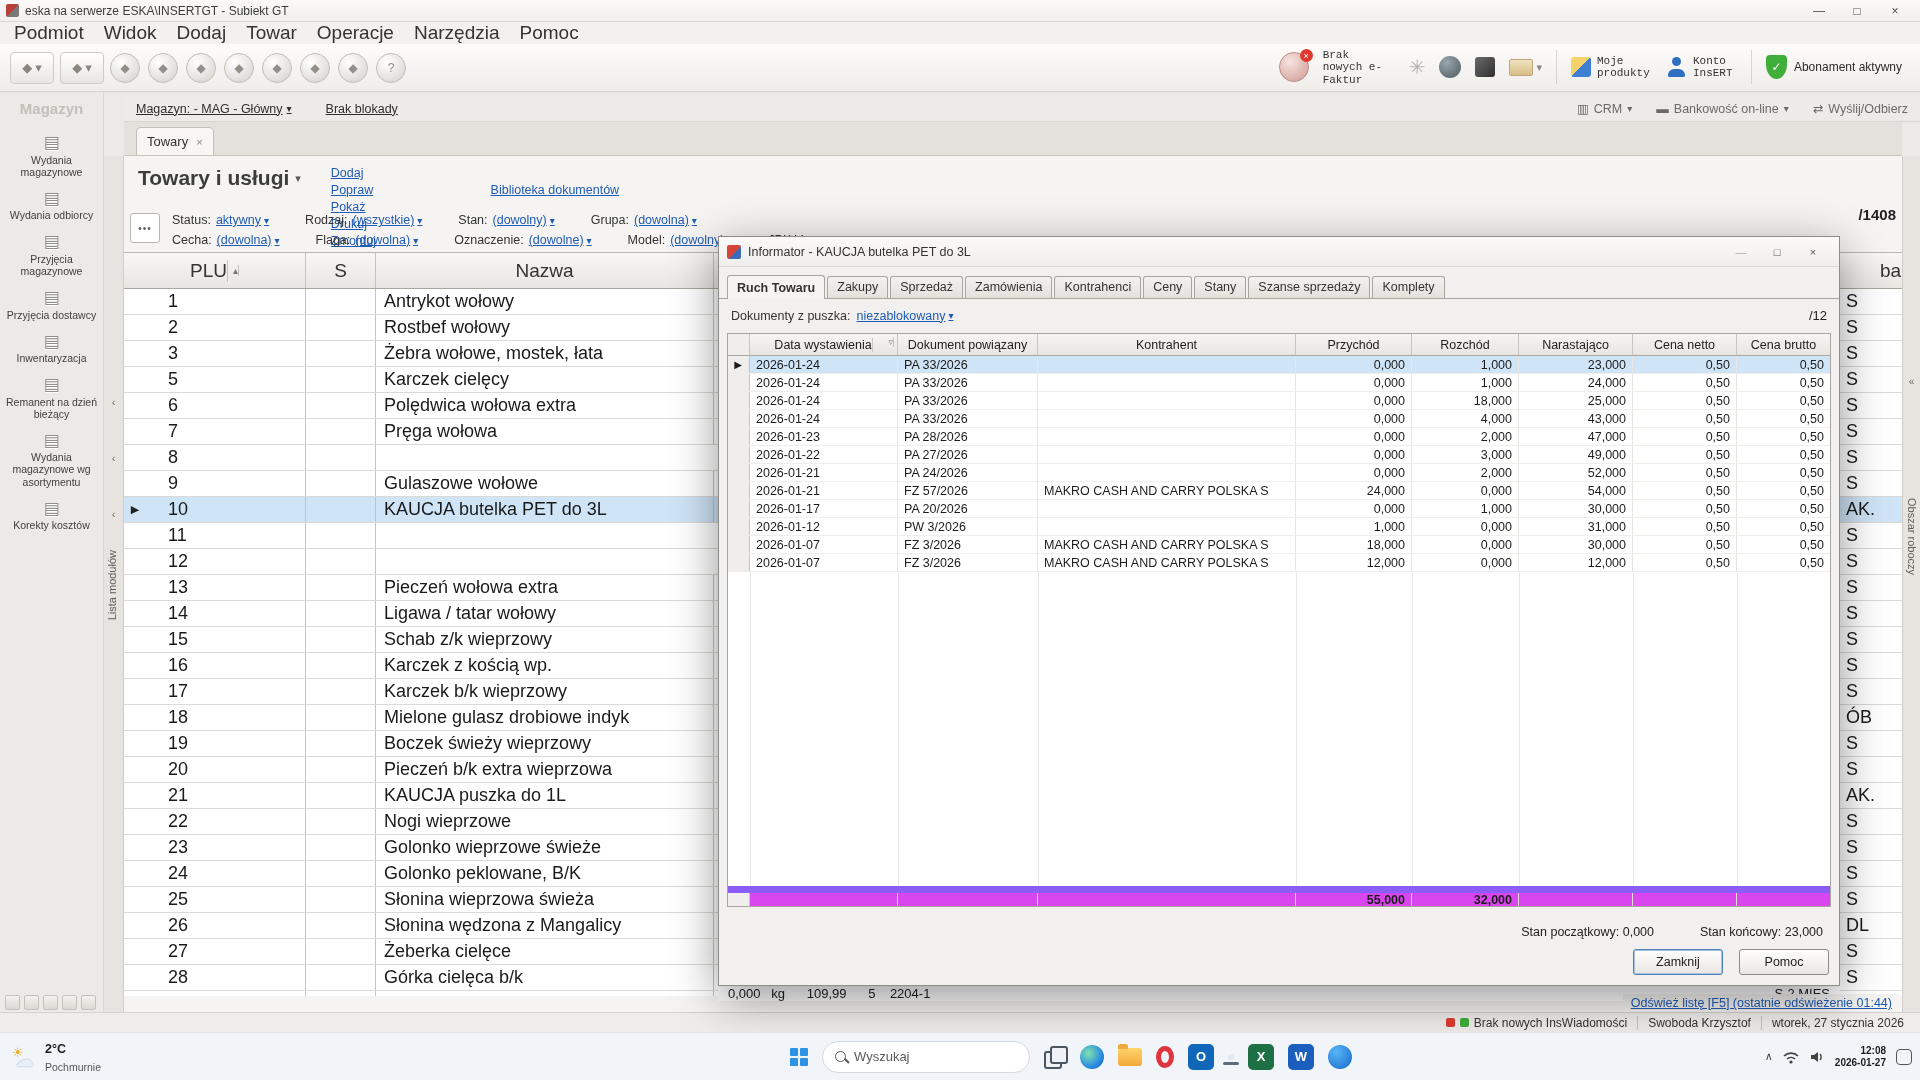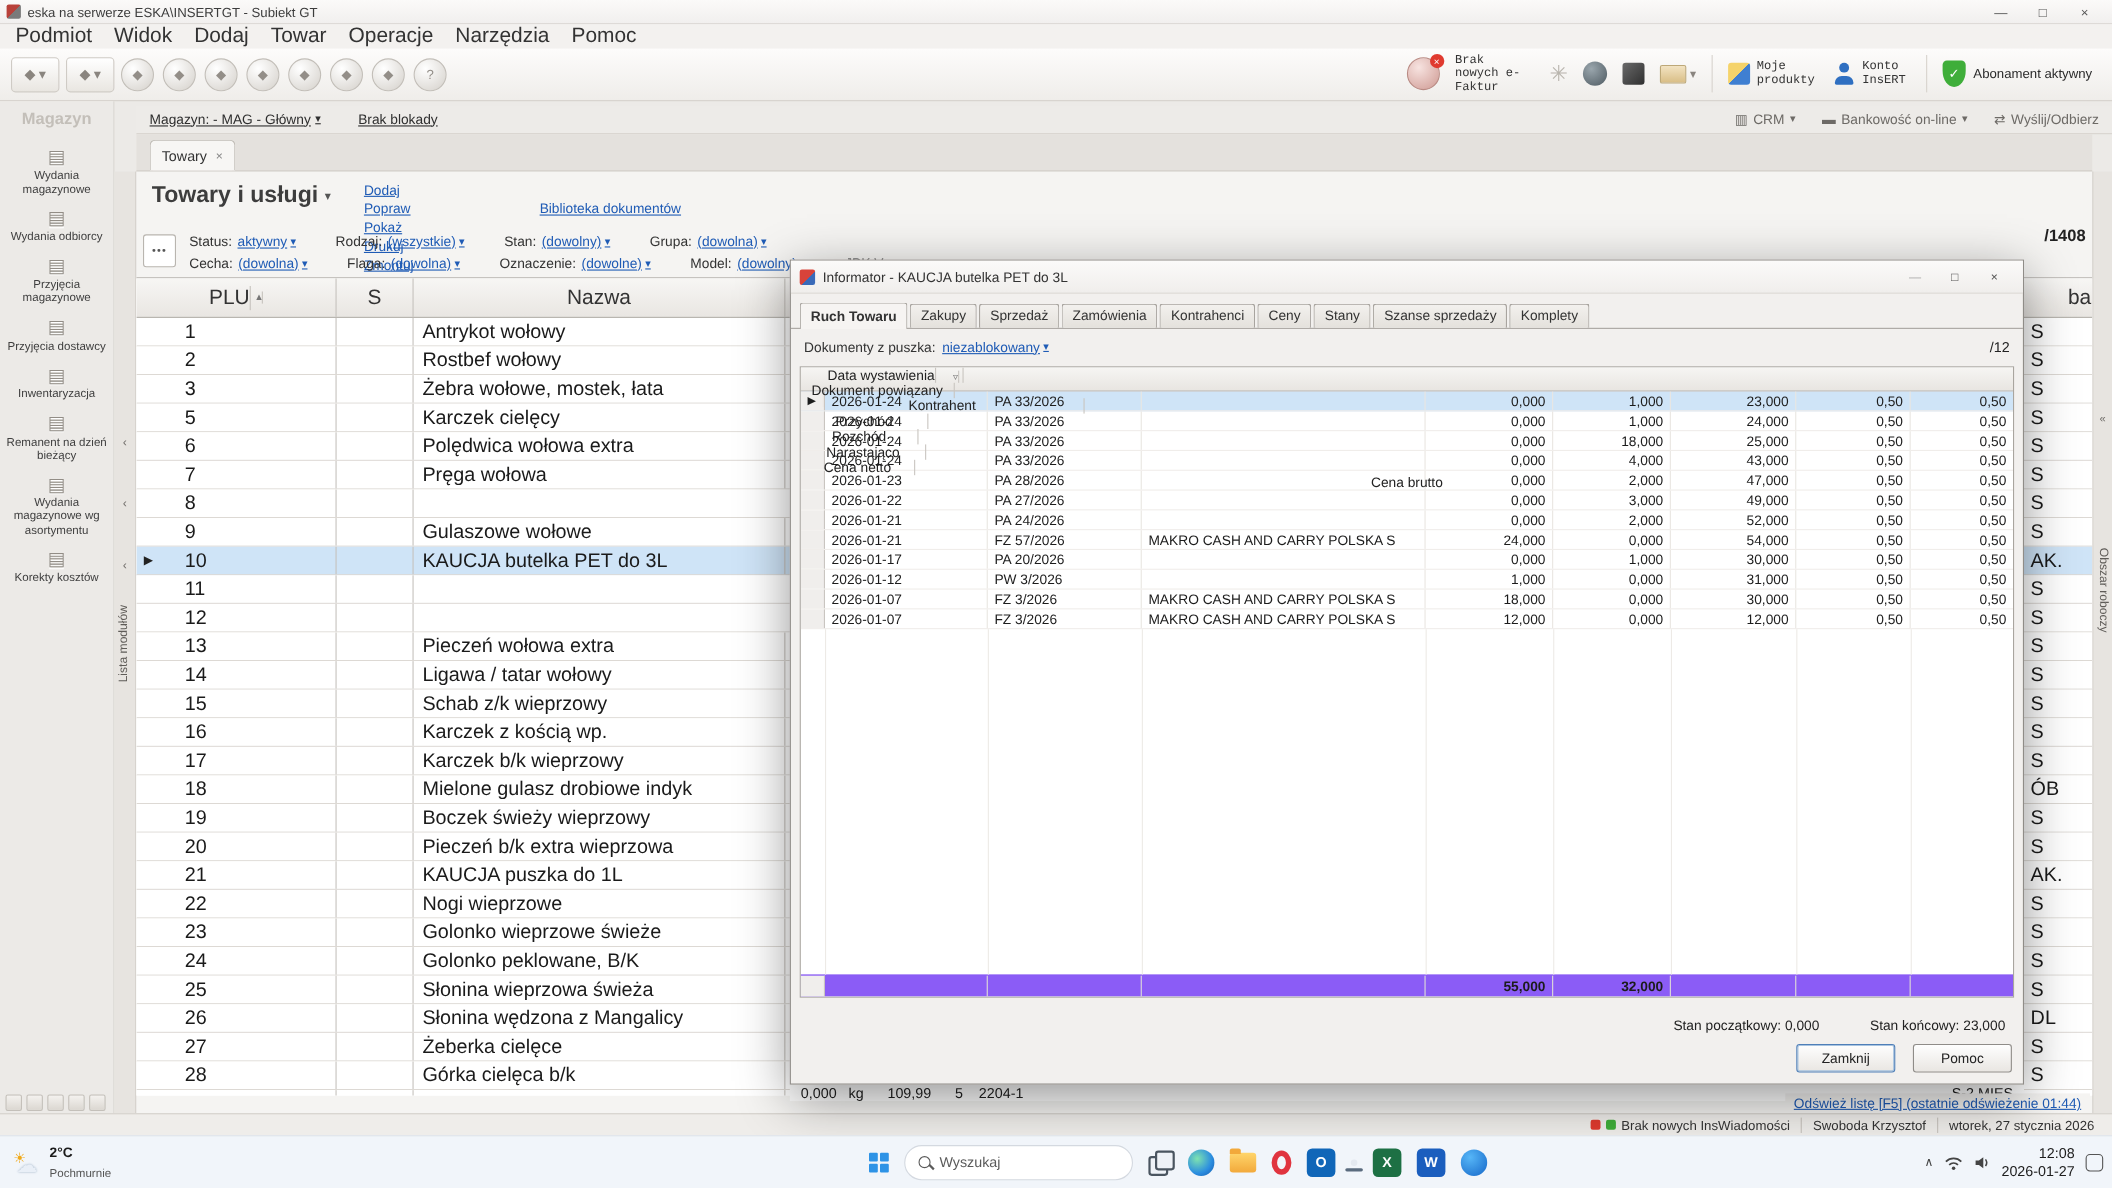--- a/index.html
+++ b/index.html
@@ -117,33 +117,33 @@
   .dlg-ctrls{margin-left:auto;display:flex;}
   .dlg-btnwin{width:36px;height:24px;display:flex;align-items:center;justify-content:center;color:#555;font-size:11px;}
   .dlg-tabs{display:flex;align-items:flex-end;padding:7px 8px 0;border-bottom:1px solid #a8a49f;}
   .dtab{padding:3px 9px 4px;font-size:12.5px;color:#333;background:linear-gradient(#f3f1ee,#e4e1dc);
         border:1px solid #a8a49f;border-bottom:none;border-radius:3px 3px 0 0;margin-right:2px;}
   .dtab.active{background:#f6f4f2;position:relative;top:1px;padding-top:5px;font-weight:bold;}
   .dlg-period{display:flex;align-items:center;gap:6px;padding:9px 12px 0;color:#333;}
   .dlg-count{margin-left:auto;font-size:13px;color:#222;}
   .dlg-grid{position:absolute;left:8px;right:8px;top:96px;bottom:78px;background:#fff;border:1px solid #a9a59f;
             display:flex;flex-direction:column;overflow:hidden;}
-  .dhead{display:flex;height:22px;background:linear-gradient(#f6f5f3,#e8e5e1);border-bottom:1px solid #a9a59f;color:#222;flex-direction:column;}
+  .dhead{display:flex;height:22px;background:linear-gradient(#f6f5f3,#e8e5e1);border-bottom:1px solid #a9a59f;color:#222;}
   .dhead span{display:flex;align-items:center;justify-content:center;border-right:1px solid #c9c5c0;position:relative;}
   .drow{display:flex;height:18px;border-bottom:1px solid #f0edea;color:#1c1c1c;}
   .drow.selected{background:#cfe4f7;}
   .drow span{display:flex;align-items:center;border-right:1px solid #e9e6e2;padding:0 6px;white-space:nowrap;overflow:hidden;}
   .dc0{width:22px;background:#f0eeec;border-right:1px solid #c9c5c0!important;justify-content:center;padding:0!important;font-size:10px;}
   .dc1{width:148px;} .dc2{width:140px;} .dc3{width:258px;} 
   .dc4{width:116px;justify-content:flex-end;} .dc5{width:107px;justify-content:flex-end;}
   .dc6{width:114px;justify-content:flex-end;} .dc7{width:104px;justify-content:flex-end;}
   .dc8{flex:1;justify-content:flex-end;border-right:none!important;}
   .dfill{flex:1;position:relative;}
   .vline{position:absolute;top:0;bottom:0;width:1px;background:#edeae6;}
-  .dtotal{display:flex;height:20px;border-top:1px solid #8b5cf6;background:#8b5cf6;font-weight:bold;color:#1c1c1c;}
+  .dtotal{display:flex;height:20px;border-top:7px solid #8b5cf6;background:#d946ef;font-weight:bold;color:#1c1c1c;}
   .dtotal span{display:flex;align-items:center;border-right:1px solid #e0ddd8;padding:0 6px;}
   .dlg-stats{position:absolute;right:16px;bottom:46px;display:flex;gap:46px;color:#222;}
   .dlg-buttons{position:absolute;right:10px;bottom:10px;display:flex;gap:16px;}
   .btn{min-width:90px;height:26px;background:linear-gradient(#fefefe,#e9e6e2);border:1px solid #8f8c88;border-radius:3px;
        display:flex;align-items:center;justify-content:center;font-size:12.5px;color:#222;}
   .btn.default{border-color:#4f7fb8;box-shadow:0 0 0 1px #a8c4e0 inset;}
 
   
   .statusbar{position:absolute;left:0;right:0;bottom:48px;height:20px;background:#efedea;border-top:1px solid #d4d0cb;
              display:flex;align-items:center;justify-content:flex-end;font-size:12px;color:#333;z-index:6;}
@@ -176,21 +176,21 @@
   .folder2::before{content:"";position:absolute;top:-4px;left:0;width:10px;height:5px;background:#f2a93b;border-radius:2px 2px 0 0;}
   .opera{width:18px;height:22px;border-radius:50%;border:5px solid #e0343f;}
   .outlook{background:#1066b8;}
   .subiekt-wrap{background:#e4e9f0;border-radius:7px;padding:3px;position:relative;}
   .subiekt{width:24px;height:24px;border-radius:50%;background:radial-gradient(circle at 35% 30%,#8fd55e,#3d9b2f);}
   .subiekt-wrap::after{content:"";position:absolute;left:50%;transform:translateX(-50%);bottom:-5px;width:16px;height:3px;border-radius:2px;background:#5a6b7e;}
   .excel{background:#1d7044;} .word{background:#1b5ebe;}
   .blueapp{width:24px;height:24px;border-radius:50%;background:radial-gradient(circle at 35% 30%,#56b6f7,#1668c9);}
   .tray{position:absolute;right:8px;display:flex;align-items:center;gap:10px;height:48px;}
   .tray .ch{font-size:11px;color:#444;}
-  .clock{text-align:right;font-size:13px;color:#1d1d1d;line-height:1.2;}
+  .clock{text-align:right;font-size:10px;color:#1d1d1d;line-height:1.2;font-weight:bold;}
   .bell{width:16px;height:16px;border:1.4px solid #555;border-radius:4px;}
 </style>
 </head>
 <body>
 
 <div id="screen">
 
   <div class="titlebar">
     <span class="app-ico"></span>
     <span>eska na serwerze ESKA\INSERTGT - Subiekt GT</span>

